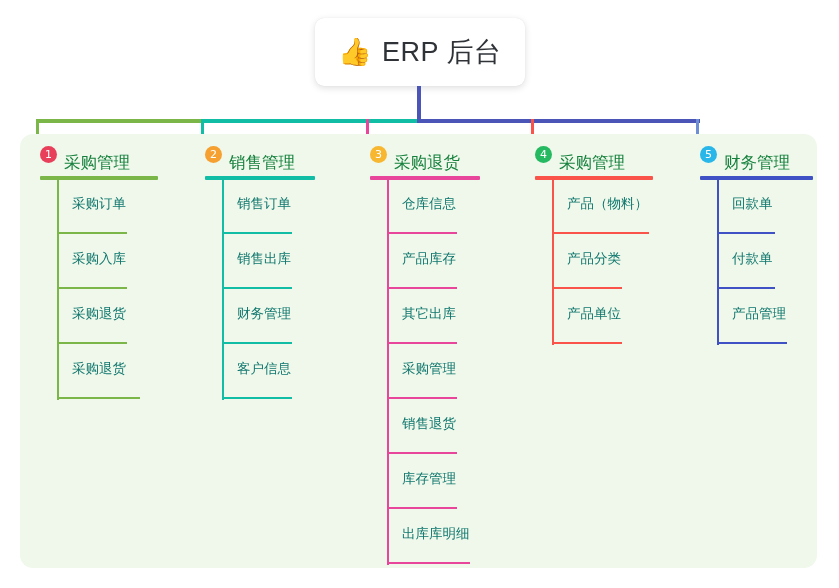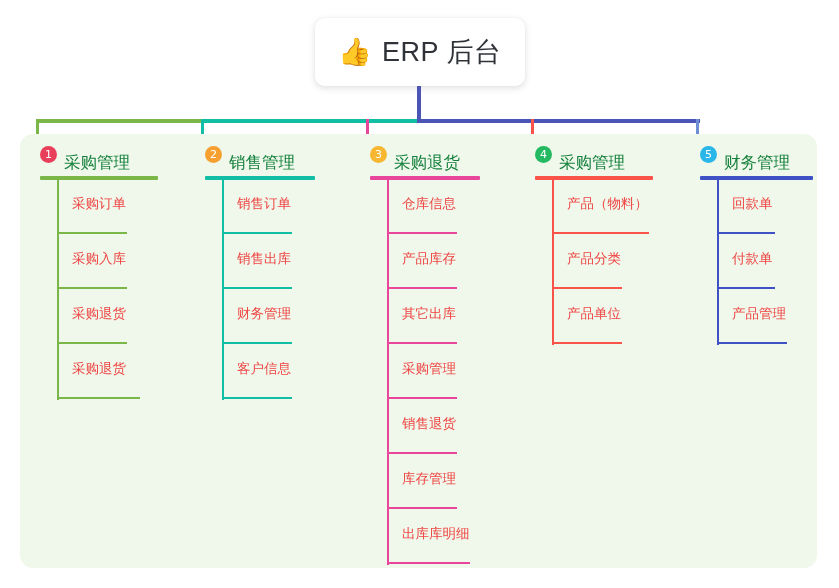--- a/index.html
+++ b/index.html
@@ -113,21 +113,21 @@
   }
   .item {
     position: relative;
     height: 55px;
   }
   .item-label {
     position: absolute;
     left: 52px;
     top: 15px;
     font-size: 13.5px;
-    color: #ef4444;
+    color: #0f766e;
     white-space: nowrap;
   }
   .item-rule {
     position: absolute;
     left: 37px;
     top: 52px;
     height: 2px;
   }
 </style>
 </head>

